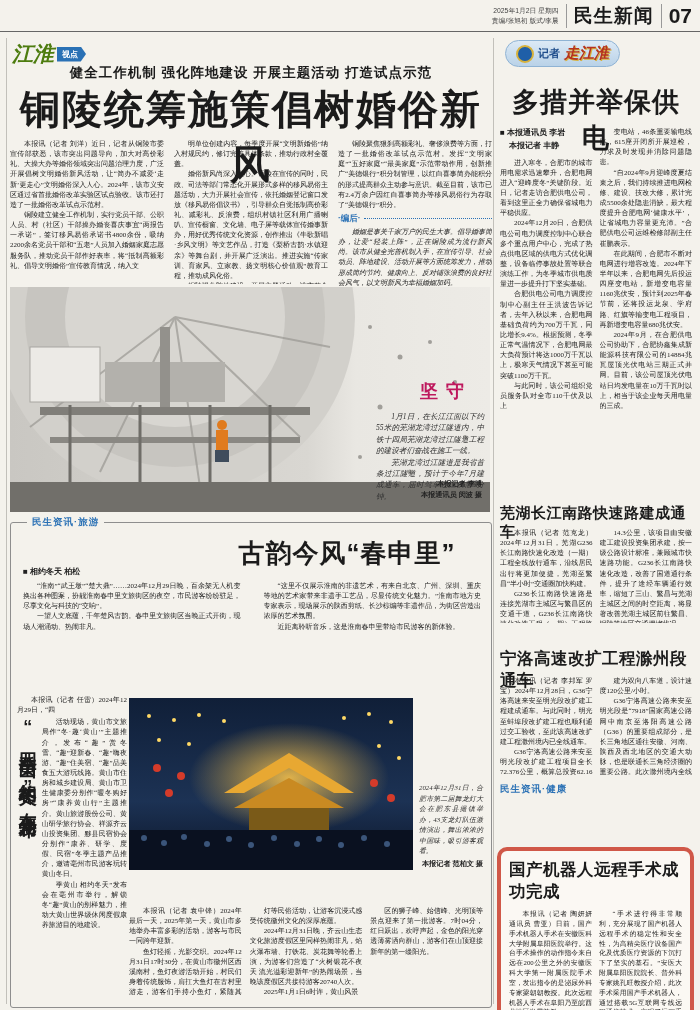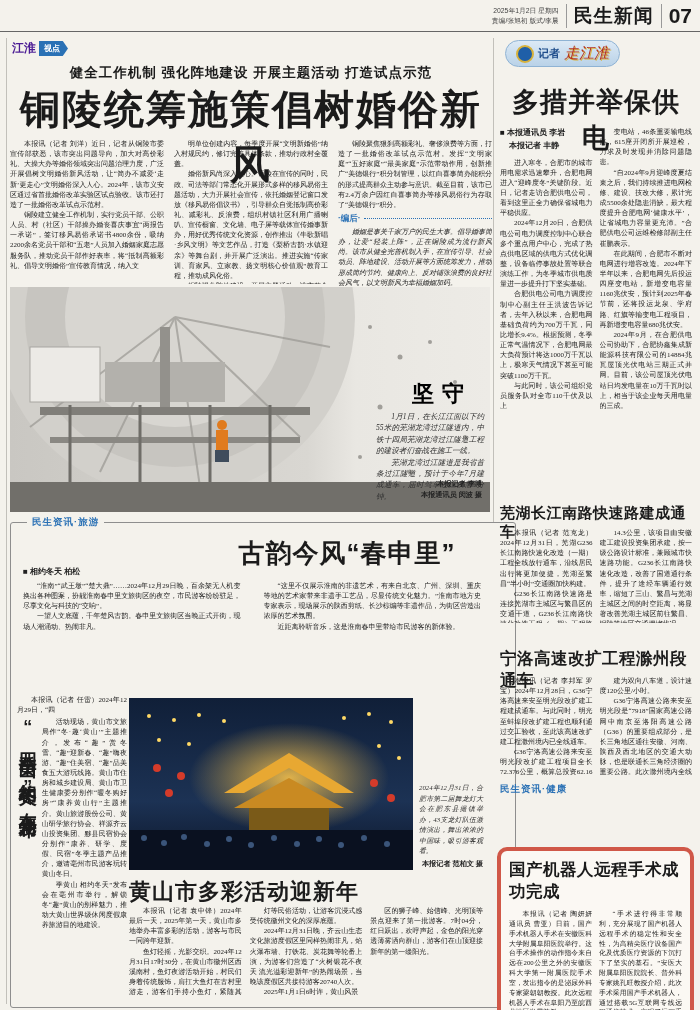--- a/index.html
+++ b/index.html
@@ -10,53 +10,53 @@
   .paper-name{font-family:"Liberation Serif",serif;font-style:italic;font-weight:bold;
               font-size:25px;color:#c2231f;letter-spacing:1px;}
   .mast-right{display:flex;align-items:center;gap:7px;}
   .mast-dates{font-size:6.8px;color:#444;text-align:right;line-height:1.5;}
   .vbar{width:1px;height:24px;background:#999;}
   .sec-name{font-size:19px;font-weight:bold;letter-spacing:1px;}
   .page-no{font-size:21px;font-weight:bold;}
   .mast-rule{left:0;top:31px;width:700px;border-top:1.5px solid #666;}
   
   .jh-badge{display:flex;align-items:center;gap:3px;}
-  .jh-script{font-family:"Liberation Serif",serif;font-weight:bold;
-             font-size:12px;color:#4c1d95;}
+  .jh-script{font-family:"Liberation Serif",serif;font-style:italic;font-weight:bold;
+             font-size:21px;color:#4d7c0f;}
   .jh-tag{background:#2a71b5;color:#fff;font-size:8px;font-weight:bold;padding:2px 8px 2px 5px;
           clip-path:polygon(0 0,82% 0,100% 50%,82% 100%,0 100%);}
   .rep-badge{display:flex;align-items:center;gap:4px;background:linear-gradient(180deg,#dce9f5,#b9d2e8);
              border:1px solid #8fb3d4;border-radius:16px;padding:3px 10px;}
   .rep-cam{width:14px;height:14px;border-radius:50%;background:#1f5fa8;border:2px solid #d8b23c;
            display:inline-block;}
   .rep-t1{color:#1f4e8c;font-weight:bold;font-size:11px;}
-  .rep-t2{font-family:"Liberation Serif",serif;font-style:italic;font-weight:normal;
+  .rep-t2{font-family:"Liberation Serif",serif;font-style:italic;font-weight:bold;
           font-size:15px;color:#b5321f;text-shadow:1px 1px 0 #d8b23c;}
   
   .kicker{font-size:13.5px;font-weight:bold;text-align:center;letter-spacing:1px;}
   .headline-xl{font-size:40px;font-weight:bold;text-align:center;letter-spacing:2px;}
   .cols{display:flex;gap:10px;}
   .col{flex:1;min-width:0;}
   .bodytext{font-family:"Liberation Serif",serif;font-size:7px;line-height:1.45;
             text-align:justify;overflow:hidden;height:100%;}
   .bodytext p{margin:0;text-indent:2em;}
   .post-label{display:flex;align-items:center;gap:3px;color:#2a71b5;font-weight:bold;
               font-size:8.5px;margin:3px 0 2px 0;}
   .post-label .dots{flex:1;border-top:1.5px dotted #2a71b5;}
   .post-text{font-style:italic;color:#222;}
   
   .photo{overflow:hidden;background:#ccc;}
-  .tunnel-title{font-size:22px;font-weight:bold;color:#000000;letter-spacing:8px;}
+  .tunnel-title{font-size:18px;font-weight:bold;color:#be185d;letter-spacing:8px;}
   .hand{font-family:"Liberation Serif",serif;font-style:italic;color:#2f2f2f;
         font-size:7.6px;line-height:1.5;text-align:justify;}
   .hand p{margin:0;text-indent:2em;}
   .credit{font-family:"Liberation Serif",serif;font-weight:bold;font-size:7.2px;color:#222;
           text-align:right;line-height:1.5;}
   
-  .secbox{border:1px solid #8e8e8e;border-radius:3px;background:#f4f2ec;padding-left:24px;}
+  .secbox{border:1px solid #8e8e8e;border-radius:3px;background:#f4f2ec;}
   .secbox-label{position:absolute;left:16px;top:-7px;background:#f4f2ec;padding:0 5px;
                 color:#2a71b5;font-weight:bold;font-size:9.5px;letter-spacing:1px;}
   .headline-lg{font-size:26px;font-weight:bold;letter-spacing:1px;text-align:center;}
   .byline{font-size:8px;font-weight:bold;color:#222;}
   .vtitle{writing-mode:vertical-rl;text-orientation:upright;font-size:18px;font-weight:bold;
           letter-spacing:2px;line-height:1.15;}
   .headline-md{font-size:22px;font-weight:bold;letter-spacing:1px;}
   .headline-sm{font-size:15px;font-weight:bold;letter-spacing:0.5px;}
   .headline-sm2{font-size:16.5px;font-weight:bold;letter-spacing:0.5px;}
   .rail-byline{font-size:8px;font-weight:bold;margin-bottom:5px;line-height:1.6;text-indent:0;}
@@ -266,21 +266,20 @@
               <circle cx="258" cy="146" r="3"></circle>
           </g>
         </svg>
       </div>
 
       <div class="abs" style="left:402px;top:88px;width:64px;">
         <div class="small-caption">2024年12月31日，合肥市第二届舞龙灯大会在肥东县撮镇举办，43支龙灯队伍激情演出，舞出浓浓的中国味，吸引游客观看。</div>
         <div class="credit" style="font-style:normal;margin-top:2px;">本报记者 范柏文 摄</div>
       </div>
 
-      <div class="abs headline-md" style="left:112px;top:182px;width:354px;">黄山市多彩活动迎新年</div>
       <div class="abs cols" style="left:112px;top:211px;width:354px;height:92px;gap:8px;">
         <div class="col bodytext">
             <p>本报讯（记者 袁中锋）2024年最后一天，2025年第一天，黄山市多地举办丰富多彩的活动，游客与市民一同跨年迎新。</p>
             <p>鱼灯轻摇，光影交织。2024年12月31日17时30分，在黄山市徽州区西溪南村，鱼灯夜游活动开始，村民们身着传统服饰，肩扛大鱼灯在古村里游走，游客们手持小鱼灯，紧随其后。</p>
           </div>
         <div class="col bodytext">
             <p>灯等民俗活动，让游客沉浸式感受传统徽州文化的深厚底蕴。</p>
             <p>2024年12月31日晚，齐云山生态文化旅游度假区里同样热闹非凡，焰火瀑布墙、打铁花、炭花舞等轮番上演，为游客们营造了“火树银花不夜天 流光溢彩迎新年”的热闹场景，当晚该度假区共接待游客20740人次。</p>
             <p>2025年1月1日6时许，黄山风景</p>
           </div>

